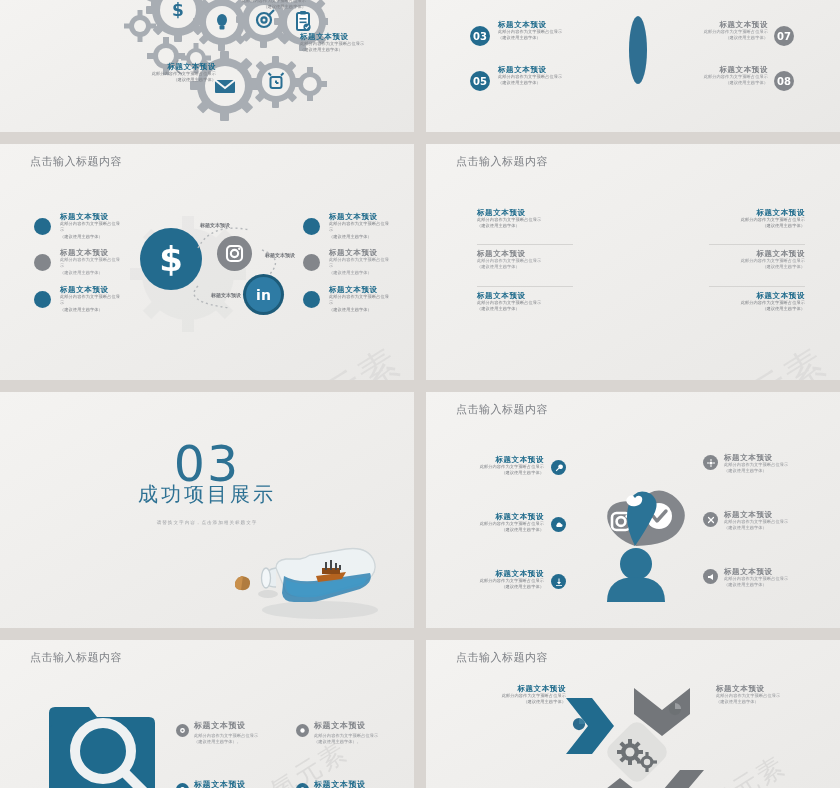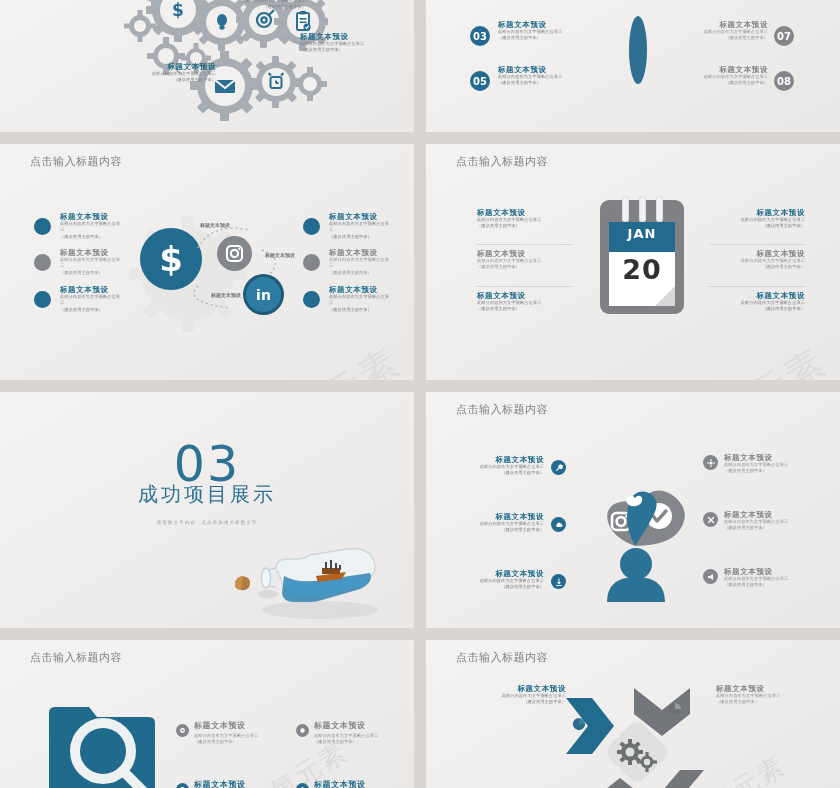--- a/index.html
+++ b/index.html
@@ -486,31 +486,20 @@
       <div class="body1">（建议使用主题字体）</div>
     </div>
 
     <div class="wm">氧元素</div>
   </div>
 
   <div class="slide">
     <div class="slide-inner"></div>
     <div class="slide-title" style="left:30px;top:10px;">点击输入标题内容</div>
 
-    <div class="cal">
-      <div class="cal-body"></div>
-      <div class="cal-white"></div>
-      <div class="cal-blue"></div>
-      <div class="cal-month">JAN</div>
-      <div class="cal-day">20</div>
-      <div class="ring" style="left:22px;"></div>
-      <div class="ring" style="left:39px;"></div>
-      <div class="ring" style="left:56px;"></div>
-      <div style="position:absolute;right:9px;bottom:8px;width:20px;height:20px;background:#d7d7d7;clip-path:polygon(100% 0,100% 100%,0 100%);"></div>
-    </div>
 
     <div class="tblock l" style="left:51px;top:64px;width:96px;">
       <div class="ttl">标题文本预设</div>
       <div class="body1">此部分内容作为文字预断占位显示</div>
       <div class="body1">（建议使用主题字体）</div>
     </div>
     <div class="sep" style="left:51px;top:100px;width:96px;"></div>
     <div class="tblock l" style="left:51px;top:105px;width:96px;">
       <div class="ttl gray">标题文本预设</div>
       <div class="body2">此部分内容作为文字预断占位显示</div>

